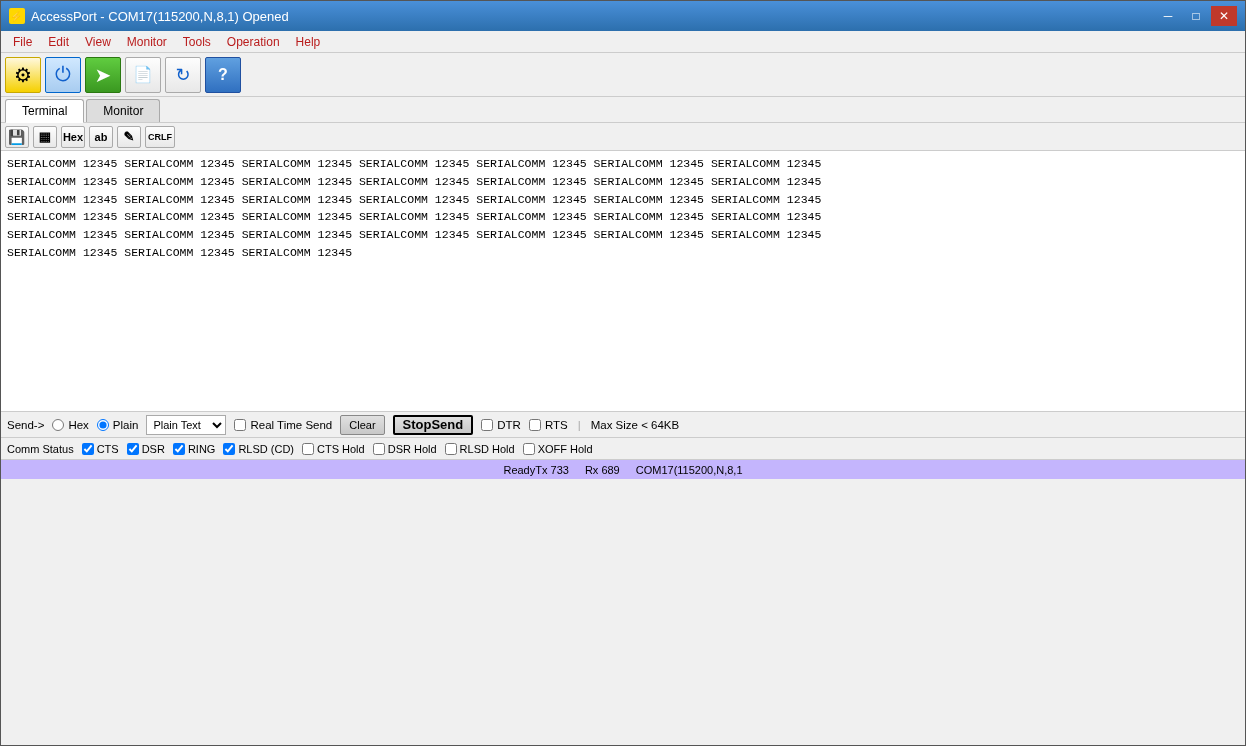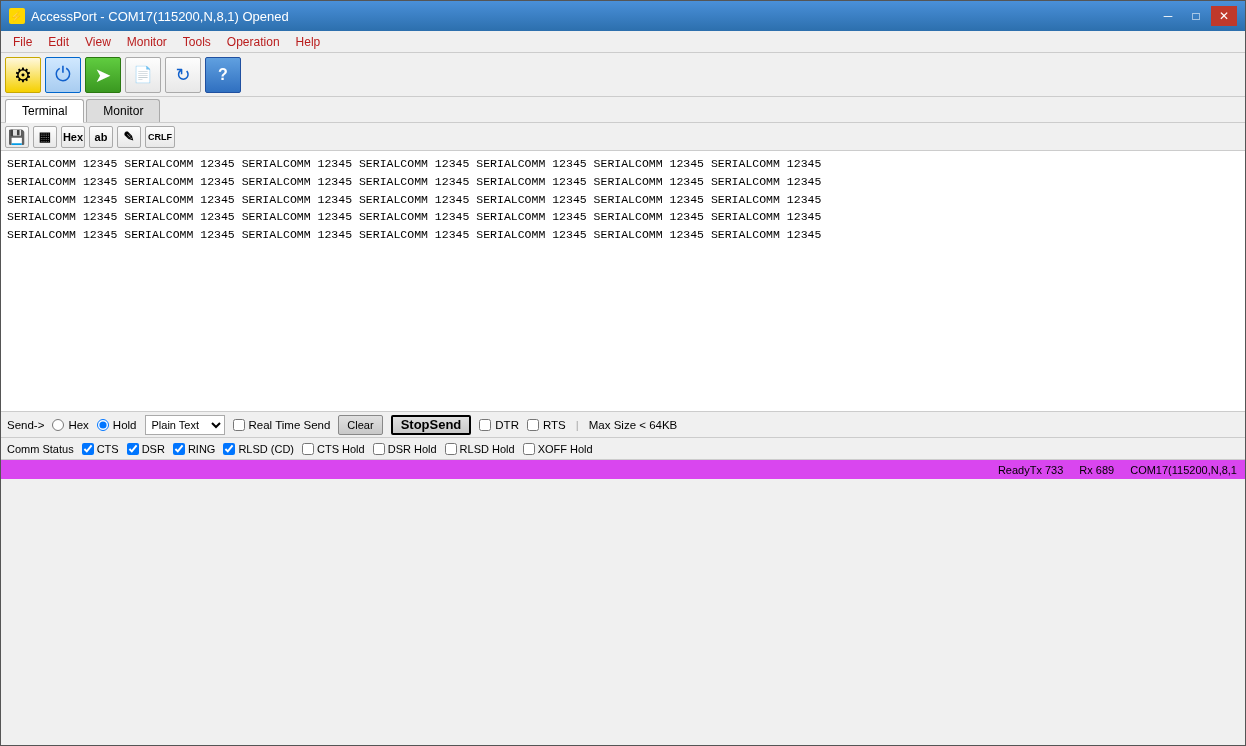--- a/index.html
+++ b/index.html
@@ -261,28 +261,28 @@
       padding: 0 6px;
       gap: 8px;
       font-size: 11px;
     }
     .status-item {
       display: flex;
       align-items: center;
       gap: 3px;
     }
     .bottom-status-bar {
-      background: #d946ef;
+      background: #c4b5fd;
       border-top: 1px solid #ccc;
       height: 20px;
       display: flex;
       align-items: center;
       padding: 0 8px;
       font-size: 11px;
-      justify-content: flex-end;
+      justify-content: center;
     }
     .bottom-right {
       display: flex;
       gap: 16px;
       align-items: center;
     }
 
     .app-window {
       width: 1246px;
       height: 746px;
@@ -378,34 +378,35 @@
 
   <div class="content-area">
 
     <div class="main-area" style="flex: 1; min-height: 0; height: 260px; max-height: 260px;">
       <div class="terminal-output" id="terminal-lines">
       <div>SERIALCOMM 12345 SERIALCOMM 12345 SERIALCOMM 12345 SERIALCOMM 12345 SERIALCOMM 12345 SERIALCOMM 12345 SERIALCOMM 12345</div>
           <div>SERIALCOMM 12345 SERIALCOMM 12345 SERIALCOMM 12345 SERIALCOMM 12345 SERIALCOMM 12345 SERIALCOMM 12345 SERIALCOMM 12345</div>
           <div>SERIALCOMM 12345 SERIALCOMM 12345 SERIALCOMM 12345 SERIALCOMM 12345 SERIALCOMM 12345 SERIALCOMM 12345 SERIALCOMM 12345</div>
           <div>SERIALCOMM 12345 SERIALCOMM 12345 SERIALCOMM 12345 SERIALCOMM 12345 SERIALCOMM 12345 SERIALCOMM 12345 SERIALCOMM 12345</div>
           <div>SERIALCOMM 12345 SERIALCOMM 12345 SERIALCOMM 12345 SERIALCOMM 12345 SERIALCOMM 12345 SERIALCOMM 12345 SERIALCOMM 12345</div>
+          <div>SERIALCOMM 12345 SERIALCOMM 12345 SERIALCOMM 12345</div>
         </div>
     </div>
 
     <div class="send-bar">
       <span class="send-label">Send-&gt;</span>
 
       <div class="radio-group">
         <input type="radio" name="encoding" id="radio-hex" style="">
         <label for="radio-hex">Hex</label>
       </div>
 
       <div class="radio-group">
         <input type="radio" name="encoding" id="radio-char" checked="" style="">
-        <label for="radio-char">Hold</label>
+        <label for="radio-char">Plain</label>
       </div>
 
       <select class="dropdown-select">
         <option>Plain Text</option>
         <option>Hex String</option>
         <option>Raw Bytes</option>
       </select>
 
       <div class="radio-group">
         <input type="checkbox" id="cb-realtime" style="">

